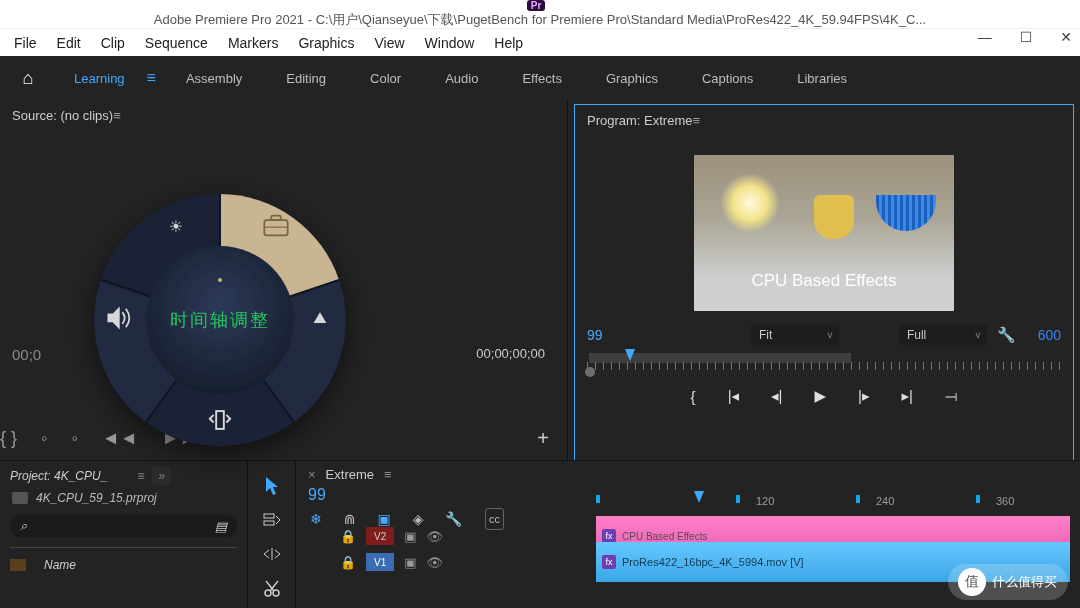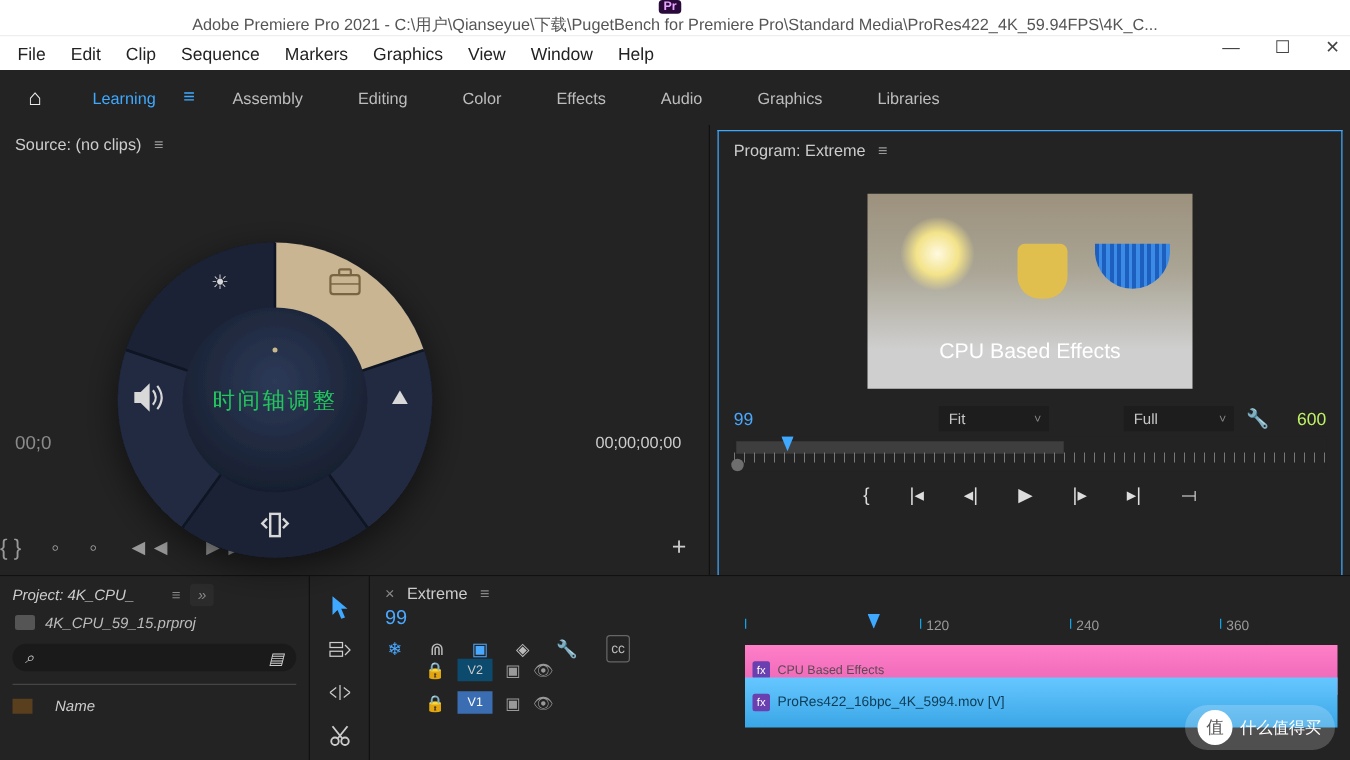--- a/index.html
+++ b/index.html
@@ -19,21 +19,21 @@
   .wsbar .home { width:48px; display:flex; justify-content:center; font-size:18px; color:#eee; }
   .wsbar .ws { padding:16px 22px; height:100%; display:flex; align-items:center; }
   .wsbar .ws.active { color:#3fa9ff; }
   .wsbar .menu-eq { color:#3fa9ff; padding:0 8px 0 0; font-size:16px;}
   
   
   .mainrow { display:flex; height:360px; }
   .panel { position:relative; background:#232323; }
   .source-panel { flex:0 0 568px; border-right:1px solid #111; }
   .program-panel { flex:1; border:1px solid #3fa9ff; border-bottom:none; margin:4px 6px 0 6px; }
-  .panel-tabs { height:30px; display:flex; align-items:center; padding:0 12px; color:#ccc; font-size:13px; gap:10px; }
+  .panel-tabs { height:30px; display:flex; align-items:center; padding:0 12px; color:#ccc; font-size:13px; }
   .panel-tabs .eq { color:#999; }
   
   .source-body { position:relative; width:100%; height:calc(100% - 30px); }
   .tc-left { position:absolute; left:12px; top:216px; color:#8a8a8a; font-size:15px; }
   .tc-right { position:absolute; right:22px; top:216px; color:#ccc; font-size:13px; }
   .src-ctrls { position:absolute; bottom:10px; left:0; right:0; display:flex; align-items:center; gap:24px; justify-content:center; color:#999; font-size:18px;}
   .src-ctrls .plus { margin-left:auto; margin-right:18px; color:#ccc; font-size:20px; }
 
   
   .radial { position:absolute; left:90px; top:60px; width:260px; height:260px; z-index:50; }
@@ -48,21 +48,21 @@
   .prog-video .light { position:absolute; left:26px; top:18px; width:60px; height:60px; background:radial-gradient(circle,#fff9e0 0%, #f3e38a 40%, rgba(243,227,138,0) 70%); border-radius:50%; }
   .prog-video .cup { position:absolute; left:120px; top:40px; width:40px;height:44px;background:#e0bf4f;border-radius:6px 6px 18px 18px; }
   .prog-video .bowl { position:absolute; right:18px; top:40px; width:60px;height:36px;background:repeating-linear-gradient(90deg,#1d5fbf,#1d5fbf 3px,#3a8ae6 3px,#3a8ae6 6px); border-radius:0 0 30px 30px; }
   .prog-video .overlay-text { position:absolute; left:0; right:0; bottom:20px; text-align:center; color:#fff; font-size:17px; }
   .prog-bar { display:flex; align-items:center; margin-top:14px; color:#4aa8ff; font-size:14px; gap:10px;}
   .prog-bar .val99 { color:#4aa8ff; font-weight:500; }
   .prog-bar .combo { flex:0 0 88px; height:20px; background:#1d1d1d; color:#c8c8c8; font-size:12px; display:flex; align-items:center; padding:0 8px; position:relative;}
   .prog-bar .combo::after { content:"˅"; position:absolute; right:6px; color:#888; font-size:10px;}
   .prog-bar .spacer { flex:1; }
   .prog-bar .wrench { color:#bbb; font-size:15px;}
-  .prog-bar .six00 { color:#bef264; margin-left:12px; }
+  .prog-bar .six00 { color:#3b82f6; margin-left:12px; }
   .ruler { height:28px; margin-top:4px; position:relative; background:#232323;}
   .ruler .ticks { position:absolute; left:0; right:0; top:13px; height:8px; background:repeating-linear-gradient(90deg,#777,#777 1px,transparent 1px, transparent 8px);}
   .ruler .range { position:absolute; left:2px; top:4px; width:262px; height:10px; background:#3e3e3e;}
   .ruler .playhead { position:absolute; left:38px; top:0; width:10px; height:12px; background:#3fa9ff; clip-path:polygon(0 0,100% 0,50% 100%);}
   .ruler .start-dot { position:absolute; left:-2px; top:18px; width:10px;height:10px;background:#6e6e6e;border-radius:50%;}
   .prog-ctrls { height:34px; display:flex; align-items:center; justify-content:center; gap:32px; color:#ddd; font-size:15px; margin-top:2px;}
 
   
   .bottomrow { display:flex; height:148px; border-top:1px solid #111;}
   .project-panel { flex:0 0 248px; background:#232323; border-right:1px solid #111; padding-top:6px;font-style:italic;}
@@ -77,27 +77,27 @@
   .tools-col .tool { width:24px; height:22px; display:flex; align-items:center; justify-content:center;}
   .tools-col .tool.sel { color:#3fa9ff; }
 
   .timeline-panel { flex:1; background:#232323; position:relative; padding-top:6px;}
   .timeline-panel .tabs { color:#ccc; font-size:13px; padding:0 12px; display:flex; align-items:center; gap:10px;}
   .tl-header { display:flex; align-items:center; padding:4px 12px 0 12px; gap:0;}
   .tl-header .n99 { color:#4aa8ff; font-size:16px; width:50px;}
   .tl-iconrow { display:flex; align-items:center; gap:22px; padding:4px 14px; color:#bbb; font-size:14px;}
   .tl-iconrow .snow { color:#4aa8ff;}
   .tl-ruler { position:absolute; left:300px; right:20px; top:34px; height:20px; color:#9a9a9a; font-size:11px;}
-  .tl-ruler .tick { position:absolute; top:0; border-left:1px solid #0ea5e9; height:8px; padding-left:4px;}
+  .tl-ruler .tick { position:absolute; top:0; border-left:4px solid #0ea5e9; height:8px; padding-left:16px;}
   .tl-playhead { position:absolute; top:-4px; width:10px;height:12px; background:#3fa9ff; clip-path:polygon(0 0,100% 0,50% 100%);}
   .tl-tracks { position:absolute; left:0; right:10px; top:62px;}
   .track-row { height:26px; display:flex; align-items:center; font-size:11px;}
   .track-hdr { width:300px; display:flex; align-items:center; gap:10px; padding-left:44px; color:#bbb;}
   .track-hdr .lock{font-size:13px;color:#888;}
-  .track-hdr .vlabel{width:28px;height:18px;background:#0c4a6e;color:#ccc;display:flex;align-items:center;justify-content:center;font-size:10px;}
+  .track-hdr .vlabel{width:28px;height:18px;background:#7f1d1d;color:#ccc;display:flex;align-items:center;justify-content:center;font-size:10px;}
   .track-hdr .vlabel.active{background:#3b6db3;color:#fff;}
   .track-hdr .tog{font-size:13px;color:#999;}
   .clip { height:40px; position:relative; display:flex; align-items:center; padding:0 6px; gap:6px; color:#222; overflow:hidden;}
   .clip.pink { flex:1; background:linear-gradient(180deg,#ff7fc8,#e861b3); color:#432; }
   .clip.blue { flex:1; background:linear-gradient(180deg,#66c7ff,#3aa6e6); color:#033;}
   .clip .fx { width:14px;height:14px;background:#6a3fb0;color:#fff;font-size:9px;display:flex;align-items:center;justify-content:center;border-radius:2px;}
   .clip.pink .lbl { color:#5d4a52; font-size:10px;}
   .clip.blue .lbl { color:#0d3b55; font-size:11px;}
 
   
@@ -132,23 +132,24 @@
   <div>Help</div>
 </div>
 
 <div class="wsbar">
   <div class="home">⌂</div>
   <div class="ws active">Learning</div>
   <div class="menu-eq">≡</div>
   <div class="ws">Assembly</div>
   <div class="ws">Editing</div>
   <div class="ws">Color</div>
+  <div class="ws">Audio</div>
   <div class="ws">Effects</div>
-  <div class="ws">Audio</div>
   <div class="ws">Graphics</div>
+  <div class="ws">Captions</div>
   <div class="ws">Libraries</div>
 </div>
 
 <div class="mainrow">
 
   <div class="panel source-panel">
     <div class="panel-tabs">
       <span>Source: (no clips)</span>
       <span class="eq">≡</span>
     </div>

